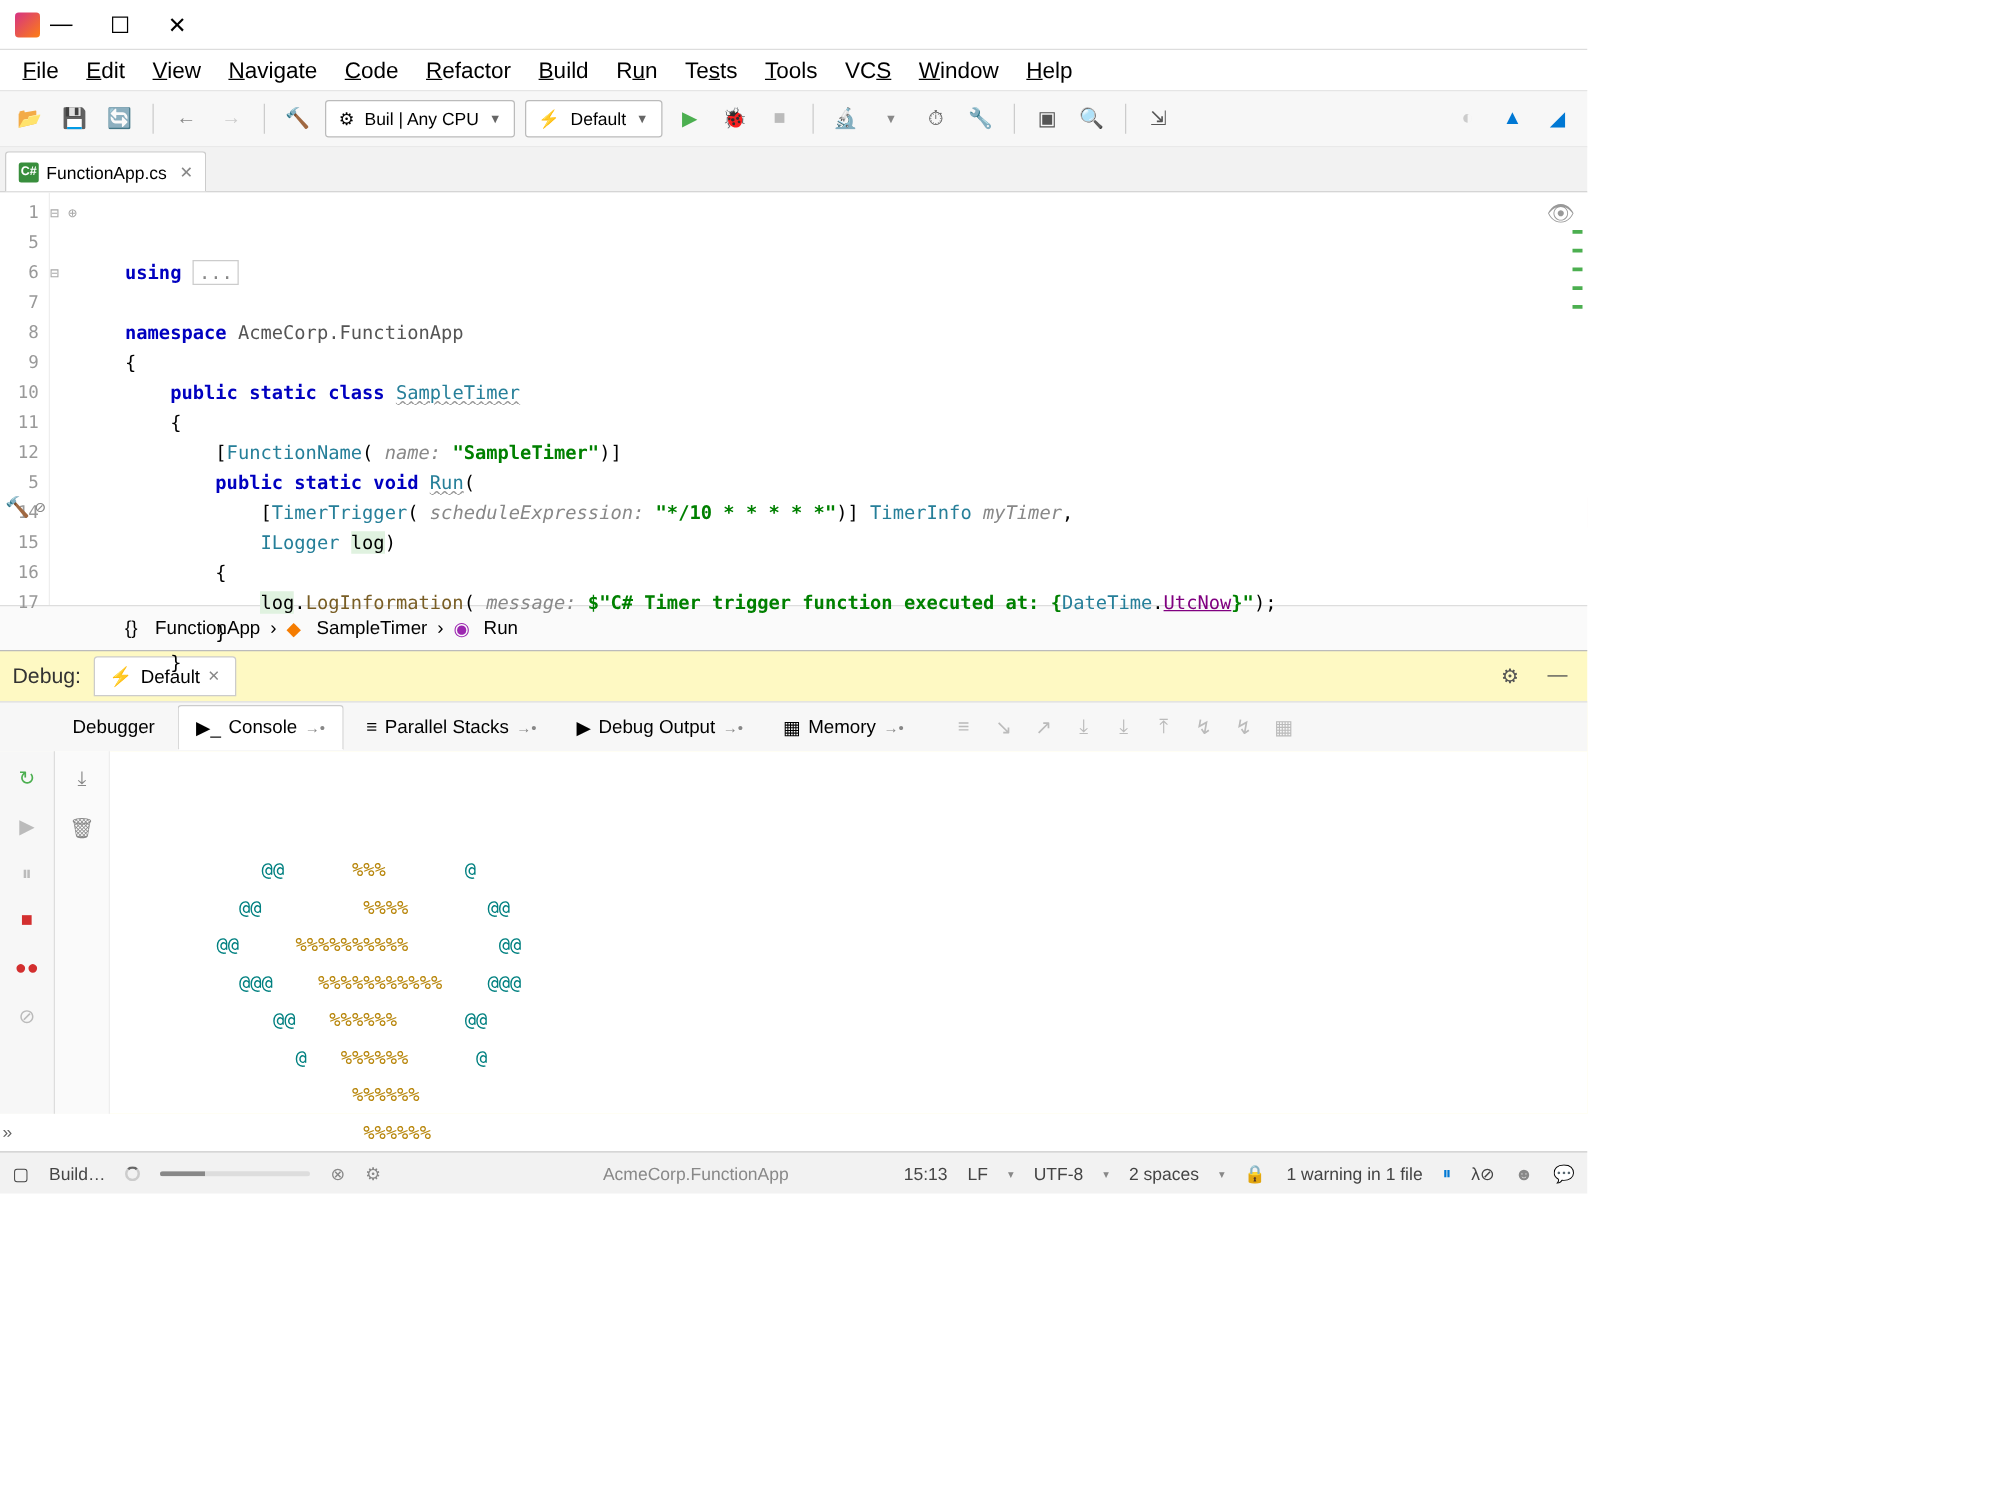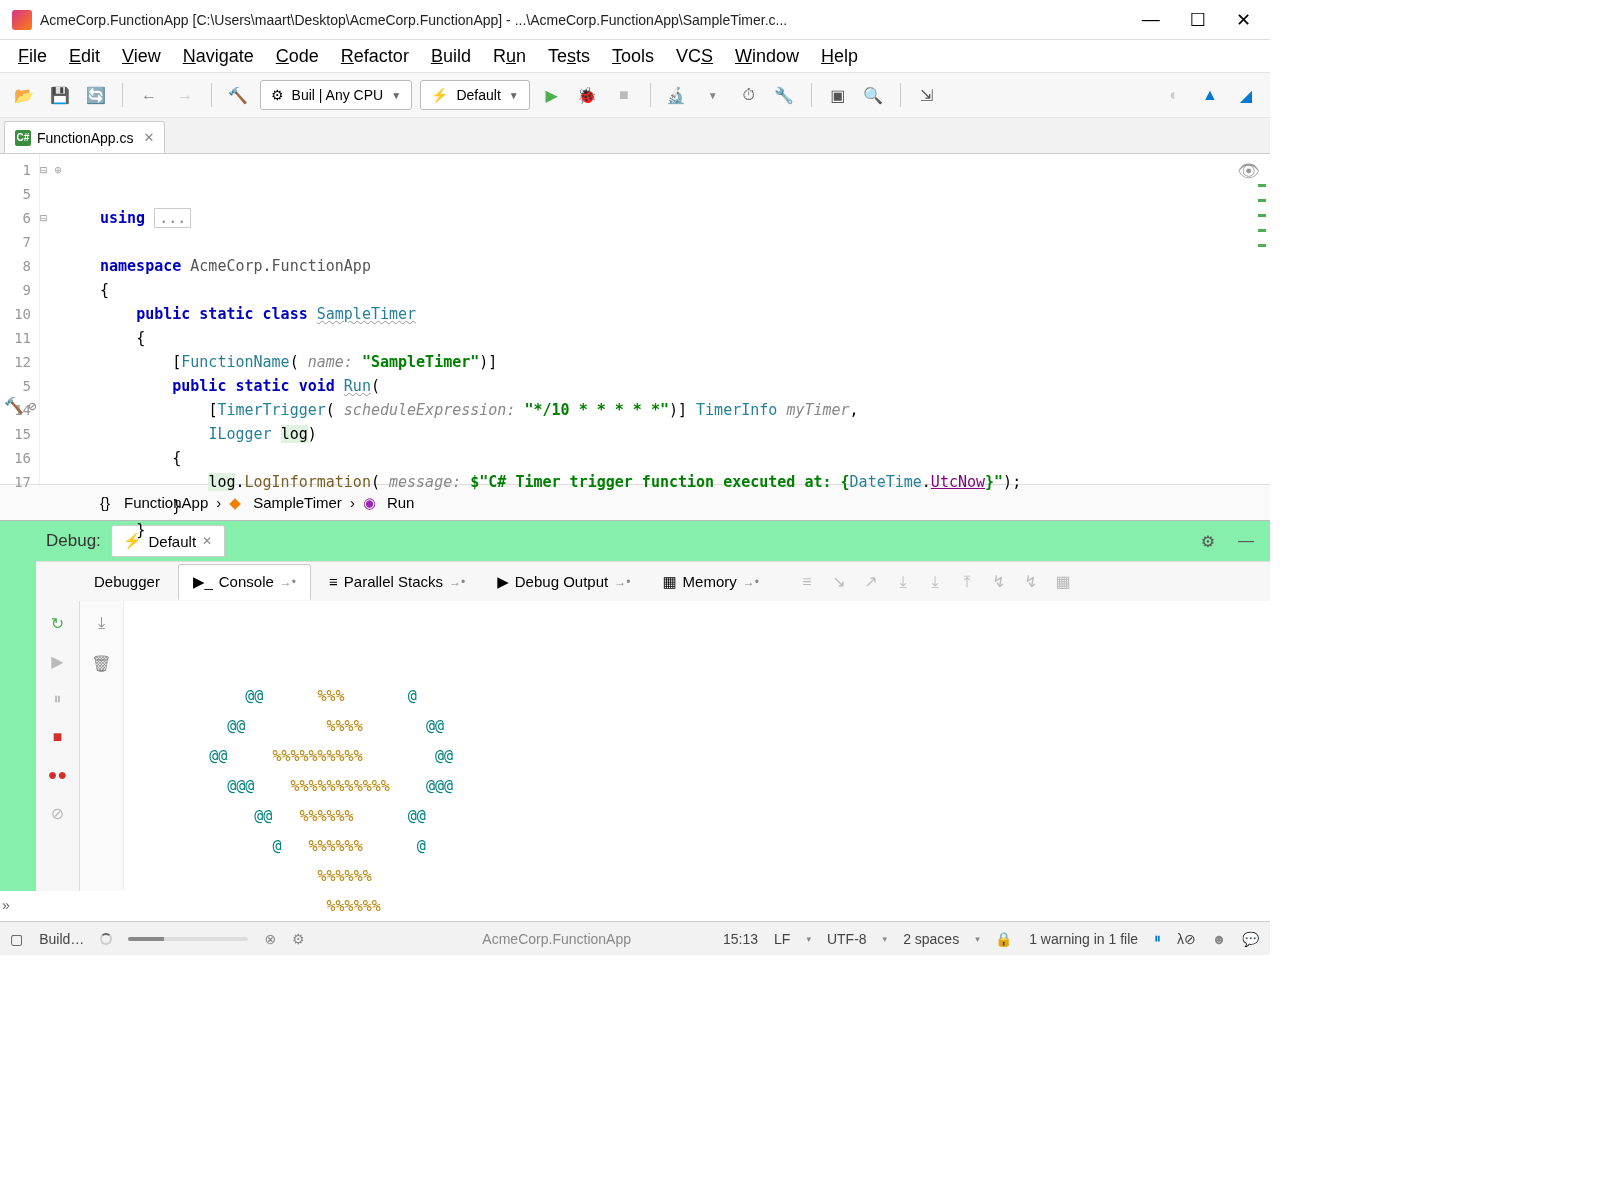--- a/index.html
+++ b/index.html
@@ -46,21 +46,21 @@
 .eye-icon { position: absolute; right: 10px; top: 6px; color: #999; font-size: 18px; }
 .mini-markers { position: absolute; right: 2px; top: 30px; width: 10px; }
 .mini-markers div { width: 8px; height: 3px; margin-bottom: 12px; }
 
 
 .breadcrumb { height: 36px; display: flex; align-items: center; padding: 0 100px; gap: 8px; border-top: 1px solid #ddd; font-size: 15px; background: #fafafa; }
 .breadcrumb .crumb { display: flex; align-items: center; gap: 6px; }
 .bicon { width: 18px; height: 18px; display: inline-block; }
 
 
-.debug-panel { border-top: 1px solid #bbb; background: #86efac; padding-left: 36px; }
+.debug-panel { border-top: 1px solid #bbb; background: #fef9c3; }
 .debug-header { height: 40px; display: flex; align-items: center; padding: 0 10px; gap: 10px; }
 .debug-header .lbl { font-size: 17px; color: #333; }
 .debug-header .dtab { background: #fff; border: 1px solid #ccc; border-radius: 3px 3px 0 0; padding: 6px 12px; display: flex; align-items: center; gap: 6px; font-size: 15px; }
 .debug-header .spacer { flex: 1; }
 .debug-subtabs { height: 40px; display: flex; align-items: center; padding-left: 44px; gap: 4px; border-top: 1px solid #ddd; background: #f7f7f7; }
 .subtab { padding: 8px 14px; font-size: 15px; display: flex; align-items: center; gap: 6px; cursor: pointer; }
 .subtab.active { background: #fff; border: 1px solid #ccc; border-bottom: 1px solid #fff; border-radius: 3px 3px 0 0; }
 .subtab .pinicon { font-size: 12px; color: #888; }
 .debug-body { display: flex; height: 290px; background: #fff; }
 .debug-left { width: 44px; display: flex; flex-direction: column; align-items: center; gap: 10px; padding-top: 8px; background: #f7f7f7; border-right: 1px solid #ddd; }
@@ -77,21 +77,20 @@
 .progress { width: 120px; height: 4px; background: #ddd; border-radius: 2px; overflow: hidden; }
 .progress div { width: 30%; height: 100%; background: #888; }
 
 .expander { position: absolute; left: 2px; bottom: 42px; font-size: 14px; color: #666; }
 </style>
 </head>
 <body>
 
 <div class="titlebar">
   <div class="app-icon"></div>
-  <div class="title">AcmeCorp.FunctionApp [C:\Users\maart\Desktop\AcmeCorp.FunctionApp] - ...\AcmeCorp.FunctionApp\SampleTimer.c...</div>
   <div class="win-controls">
     <span>—</span>
     <span>☐</span>
     <span>✕</span>
   </div>
 </div>
 
 <div class="menubar">
   <span class="mitem"><u>F</u>ile</span>
   <span class="mitem"><u>E</u>dit</span>

